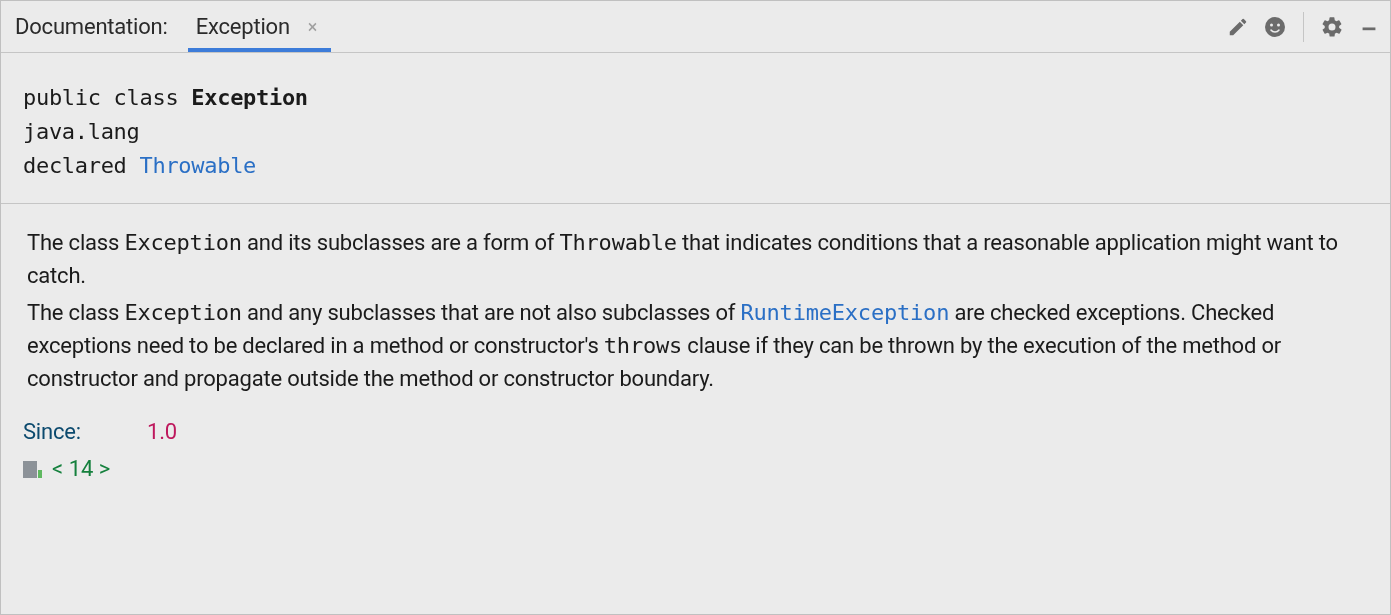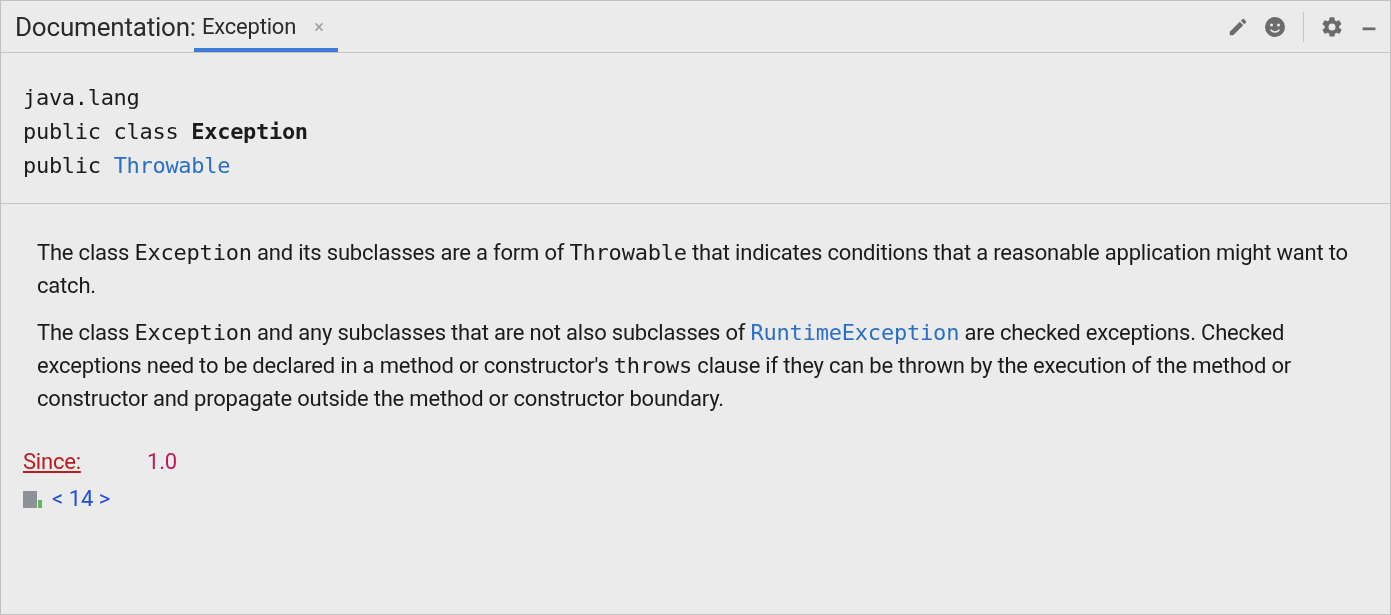--- a/index.html
+++ b/index.html
@@ -17,21 +17,22 @@
     }
     .header {
       display: flex;
       align-items: center;
       height: 52px;
       border-bottom: 1px solid #c5c5c5;
       padding: 0 10px 0 14px;
     }
     .header-title {
       color: #2b2b2b;
-      font-size: 26px;
+      font-size: 22px;
+      margin-right: 22px;
       letter-spacing: -0.2px;
     }
     .tab {
       display: flex;
       align-items: center;
       height: 100%;
       position: relative;
       padding: 0 6px;
       cursor: pointer;
     }
@@ -96,49 +97,48 @@
       cursor: pointer;
     }
     .body-text {
       padding: 18px 22px 10px 22px;
       font-size: 22px;
       line-height: 1.5;
       color: #1b1b1b;
       letter-spacing: -0.2px;
     }
     .body-text p {
-      margin: 14px;
+      margin: 4px;
     }
     .mono {
       font-family: "SF Mono", "Menlo", "Consolas", monospace;
     }
     .italic {
     }
     .meta-row {
       padding: 10px 22px 0 22px;
       font-size: 22px;
       display: flex;
       align-items: baseline;
       letter-spacing: -0.2px;
     }
     .meta-label {
-      color: #b91c1c;
+      color: #0c4a6e;
       width: 124px;
-      text-decoration: underline;
     }
     .meta-value {
       color: #be185d;
     }
     .footer {
       padding: 12px 22px 0 22px;
       display: flex;
       align-items: center;
       gap: 6px;
       font-size: 22px;
-      color: #1d4ed8;
+      color: #15803d;
     }
     .jdk-icon {
       display: inline-flex;
       align-items: flex-end;
       gap: 1px;
       height: 18px;
       margin-right: 4px;
     }
     .jdk-back {
       width: 14px;
@@ -187,28 +187,28 @@
     <span class="icon-btn">
       <svg width="22" height="22" viewBox="0 0 24 24" fill="none" stroke="currentColor" stroke-width="3">
           <line x1="5" y1="14" x2="19" y2="14"></line>
         </svg>
     </span>
   </div>
 </div>
 
 <div class="content">
   <div class="signature">
-    <div>java.lang</div>
     <div>
       <span>public class</span>
       <span> </span>
       <span class="sig-bold">Exception</span>
     </div>
+    <div>java.lang</div>
     <div>
-      <span>public</span>
+      <span>declared</span>
       <span> </span>
       <span class="link">Throwable</span>
     </div>
   </div>
 
   <div class="body-text">
     <p>
       <span>The class </span><span class="mono">Exception</span><span> and its subclasses are a form of </span><span class="mono">Throwable</span><span> that indicates conditions that a reasonable application might want to catch.</span>
     </p>
     <p>

